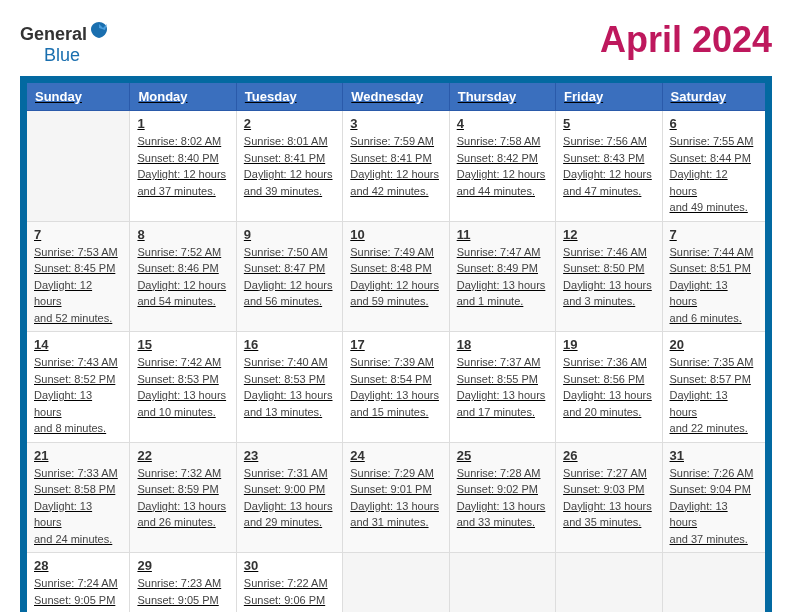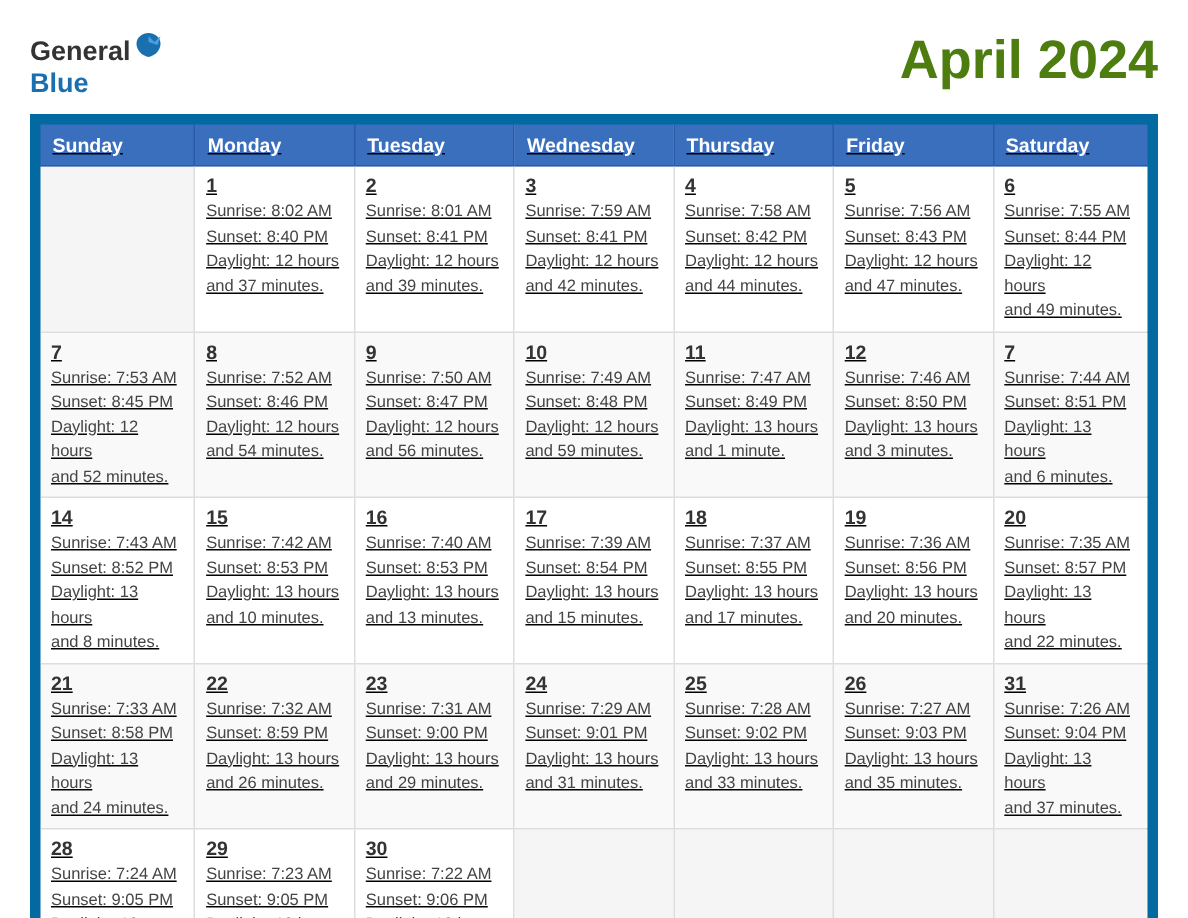--- a/index.html
+++ b/index.html
@@ -20,35 +20,36 @@
       display: flex;
       align-items: center;
     }
     .logo-text-general {
       font-size: 18px;
       font-weight: bold;
       color: #333;
     }
     .logo-text-blue {
       font-size: 18px;
-      font-weight: bold;
+      font-weight: normal;
       color: #1a6faf;
+      margin-left: 24px;
     }
     .logo-icon {
       width: 20px;
       height: 20px;
       margin-left: 2px;
     }
     .title-section {
       text-align: right;
     }
     .month-title {
       font-size: 36px;
       font-weight: bold;
-      color: #4d7c0f;
+      color: #be185d;
       line-height: 1.1;
     }
     .location-title {
       font-size: 14px;
       color: #555;
     }
     .calendar {
       width: 100%;
       border-collapse: collapse;
       border: 7px solid #0369a1;

